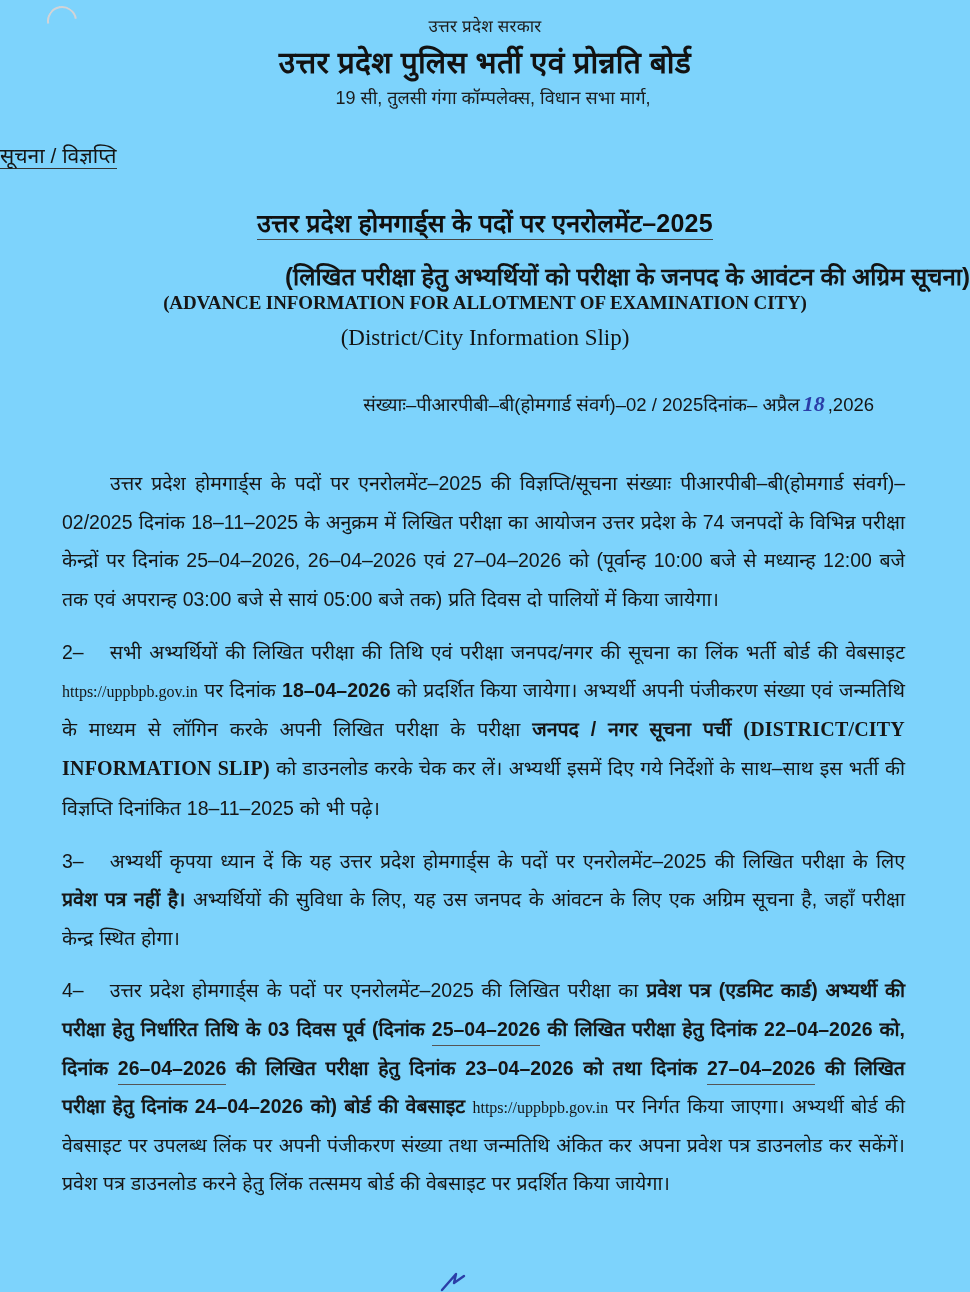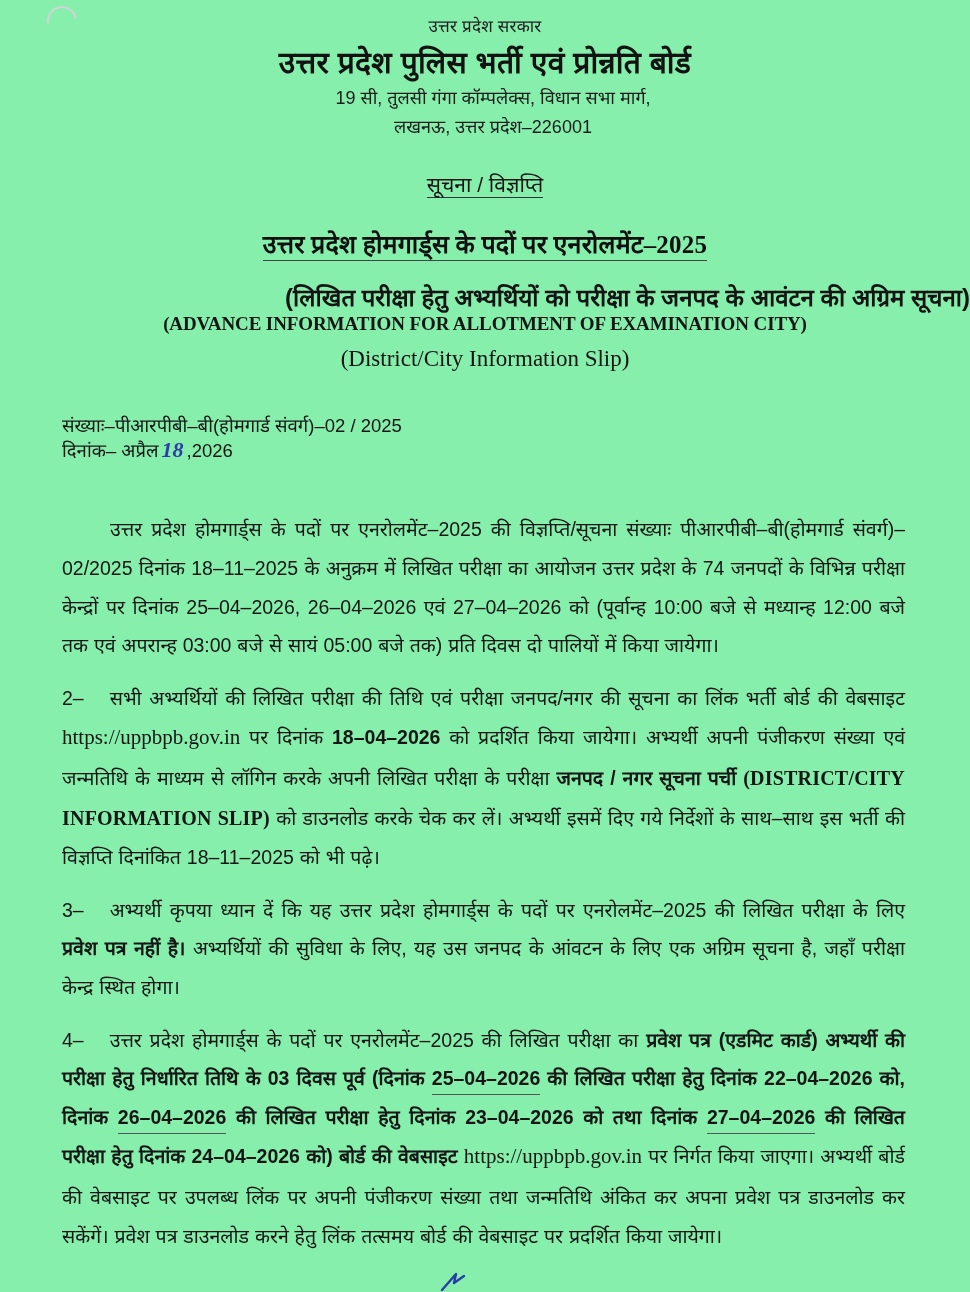--- a/index.html
+++ b/index.html
@@ -4,21 +4,21 @@
 <style>
   html, body {
     margin: 0;
     padding: 0;
     background: #ffffff;
   }
   .page {
     position: relative;
     width: 970px;
     height: 1292px;
-    background: #86efac;
+    background: #7dd3fc;
     overflow: hidden;
     font-family: "Liberation Serif", "DejaVu Serif", serif;
     color: #1b1b1b;
     box-sizing: border-box;
   }
 
   
   .corner-arc {
     position: absolute;
     left: 47px;
@@ -55,35 +55,35 @@
   }
   .addr {
     font-family: "Liberation Sans", "DejaVu Sans", sans-serif;
     font-size: 18px;
     line-height: 1.62;
     color: #1c1c1c;
     padding-left: 16px;
   }
 
   .notice-label {
-    text-align: center;
+    text-align: left;
     margin-top: 28px;
     font-family: "Liberation Sans", "DejaVu Sans", sans-serif;
     font-size: 21px;
     color: #151515;
   }
   .notice-label span {
     border-bottom: 1.4px solid #333;
     padding-bottom: 1px;
   }
 
   .main-title {
     text-align: center;
-    margin-top: 28px;
-    font-family: Liberation Serif, serif;
+    margin-top: 36px;
+    font-family: Liberation Sans, sans-serif;
     font-size: 25px;
     font-weight: bold;
     letter-spacing: .2px;
     color: #101010;
   }
   .main-title span {
     border-bottom: 1.6px solid #444;
     padding-bottom: 2px;
   }
 
@@ -112,21 +112,20 @@
   }
 
   
   .refrow {
     display: flex;
     justify-content: flex-end;
     margin: 40px 60px 16px 62px;
     font-family: "Liberation Sans", "DejaVu Sans", sans-serif;
     font-size: 18.5px;
     color: #151515;
-    flex-direction: column;
   }
   .refrow .date-block {
     margin-right: 36px;
     white-space: nowrap;
   }
   .hand {
     font-family: "Liberation Serif", "DejaVu Serif", serif;
     color: #2b3ea8;
     font-size: 22px;
     font-weight: bold;
@@ -147,21 +146,21 @@
     margin: 0 0 14px 0;
     color: #161616;
     word-spacing: .5px;
   }
   p.para.first { text-indent: 48px; margin-top: 47px; }
   .num { margin-right: 26px; }
   b.b { font-weight: bold; }
   .u { border-bottom: 1.3px solid #555; padding-bottom: 5px; }
   .serif {
     font-family: "Liberation Serif", "DejaVu Serif", serif;
-    font-size: 21px;
+    font-size: 16px;
     margin-top: 32px;
   }
   .serif-caps {
     font-family: "Liberation Serif", "DejaVu Serif", serif;
     font-size: 20px;
     font-weight: bold;
     letter-spacing: .2px;
   }
   .mono-date { font-weight: bold; }
 
@@ -178,21 +177,20 @@
 <body>
 
 <div class="page">
 
   <div class="corner-arc"></div>
 
   <div class="header">
     <div class="gov-line">उत्तर प्रदेश सरकार</div>
     <div class="board-name">उत्तर प्रदेश पुलिस भर्ती एवं प्रोन्नति बोर्ड</div>
     <div class="addr">19 सी, तुलसी गंगा कॉम्पलेक्स, विधान सभा मार्ग,</div>
-    <div class="addr">लखनऊ, उत्तर प्रदेश–226001</div>
   </div>
 
   <div class="notice-label">
     <span>सूचना / विज्ञप्ति</span>
   </div>
 
   <div class="main-title">
     <span>उत्तर प्रदेश होमगार्ड्स के पदों पर एनरोलमेंट–2025</span>
   </div>
 

